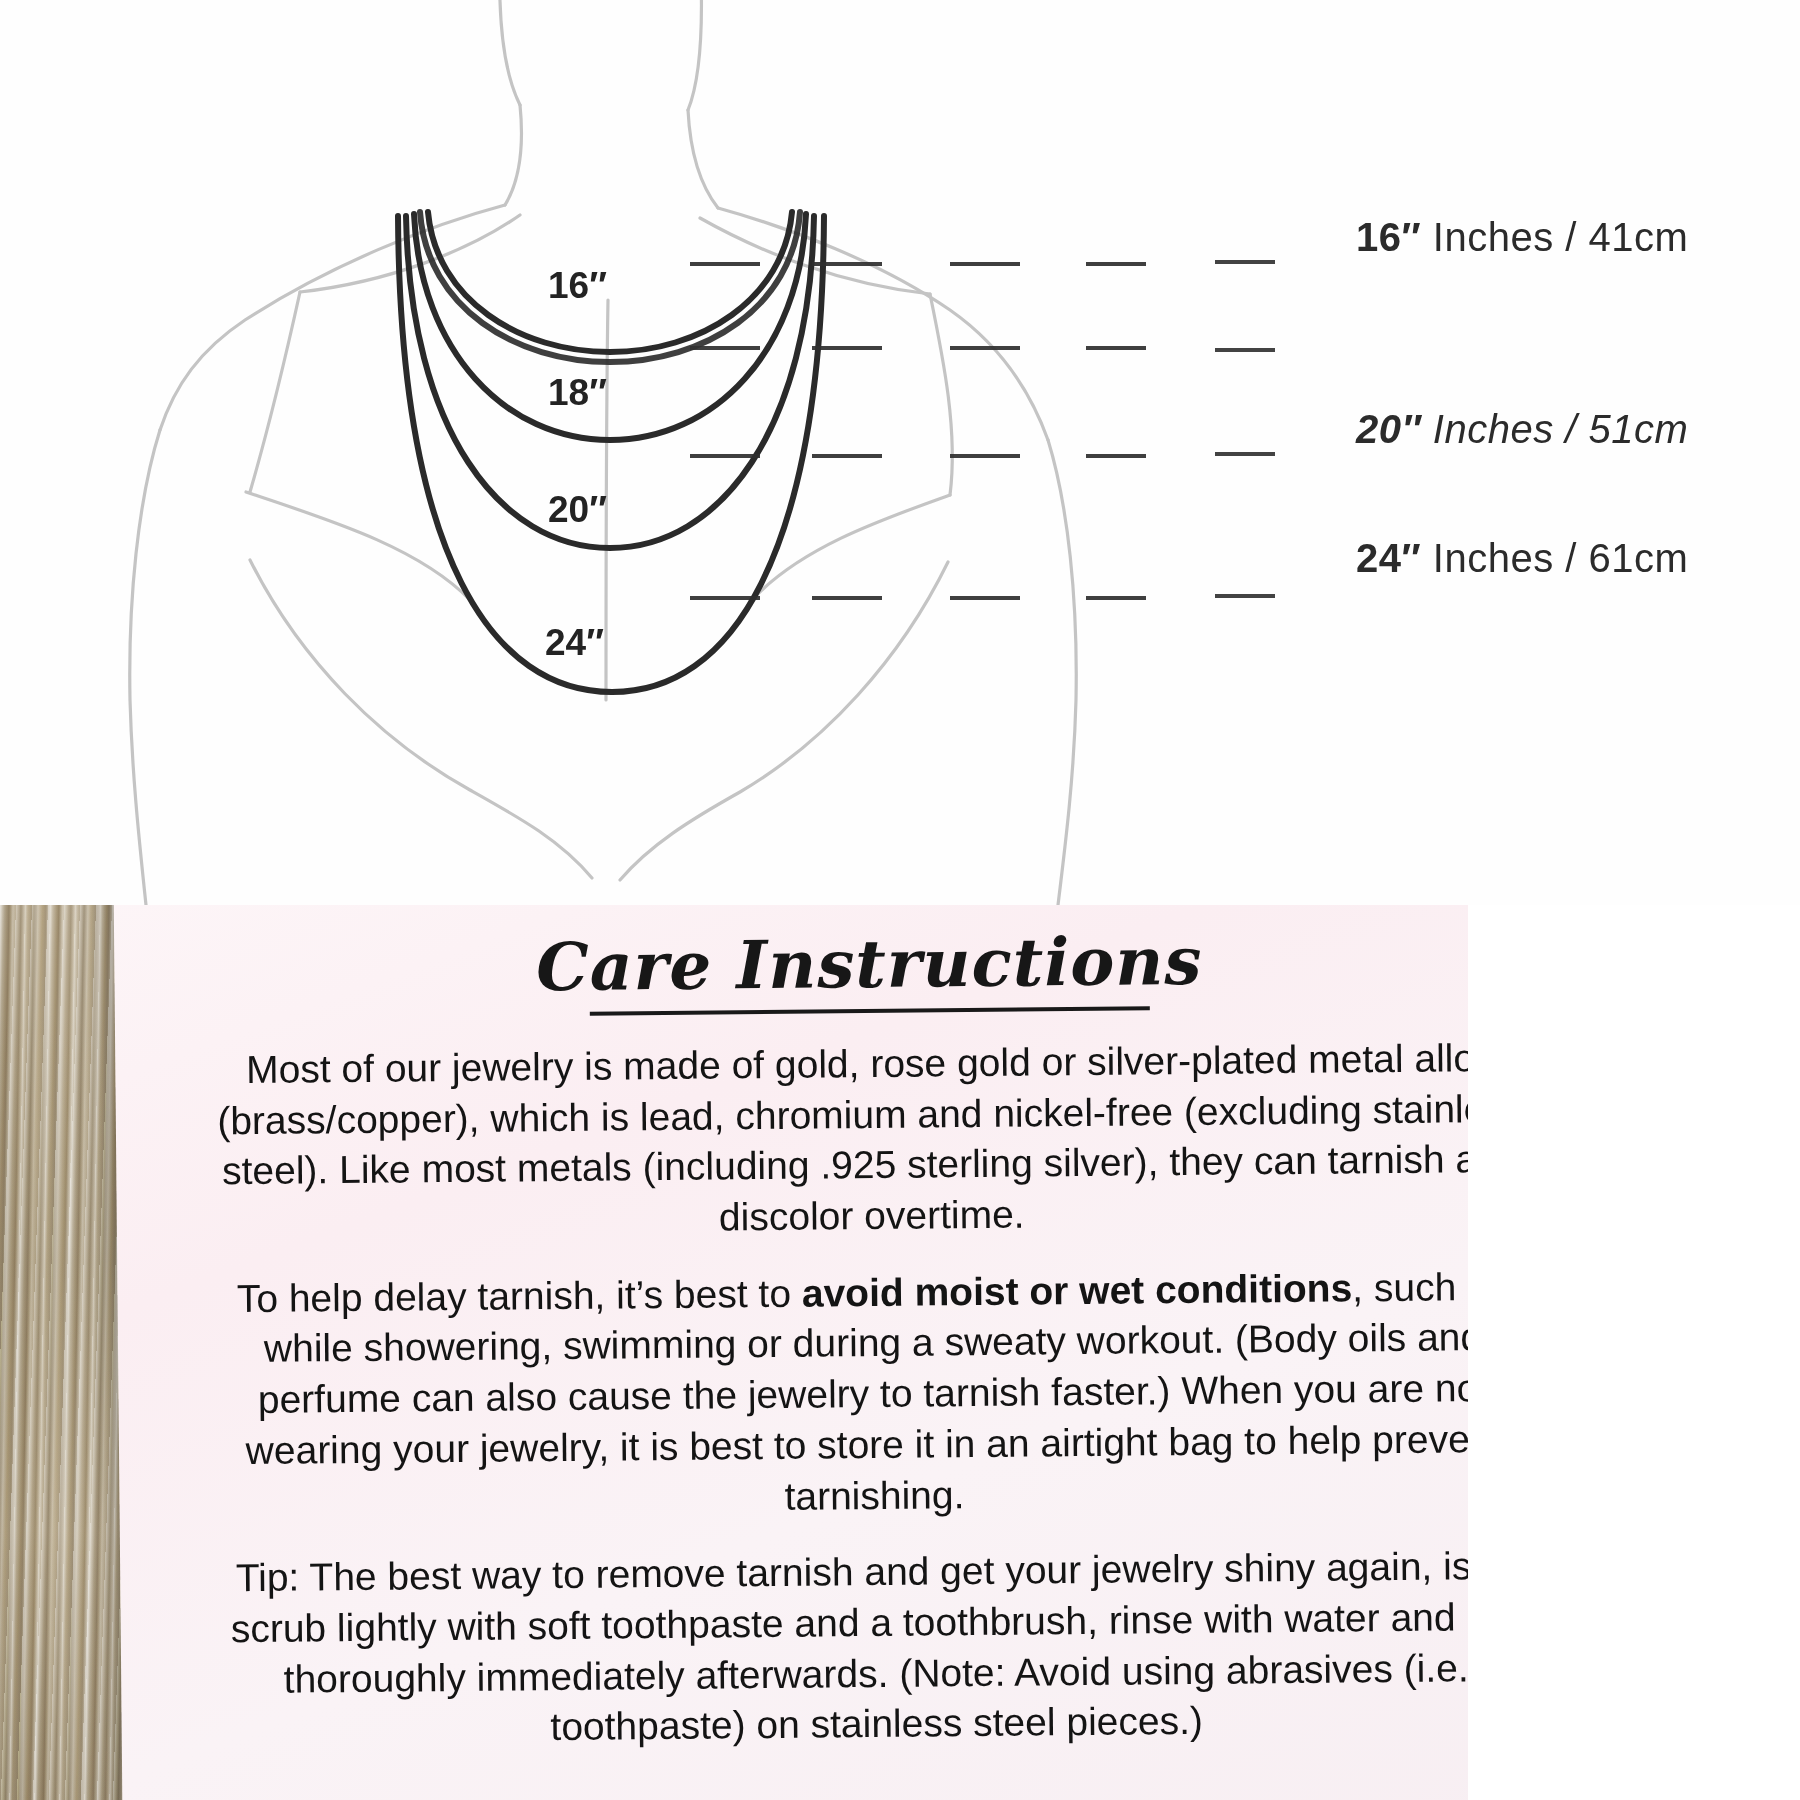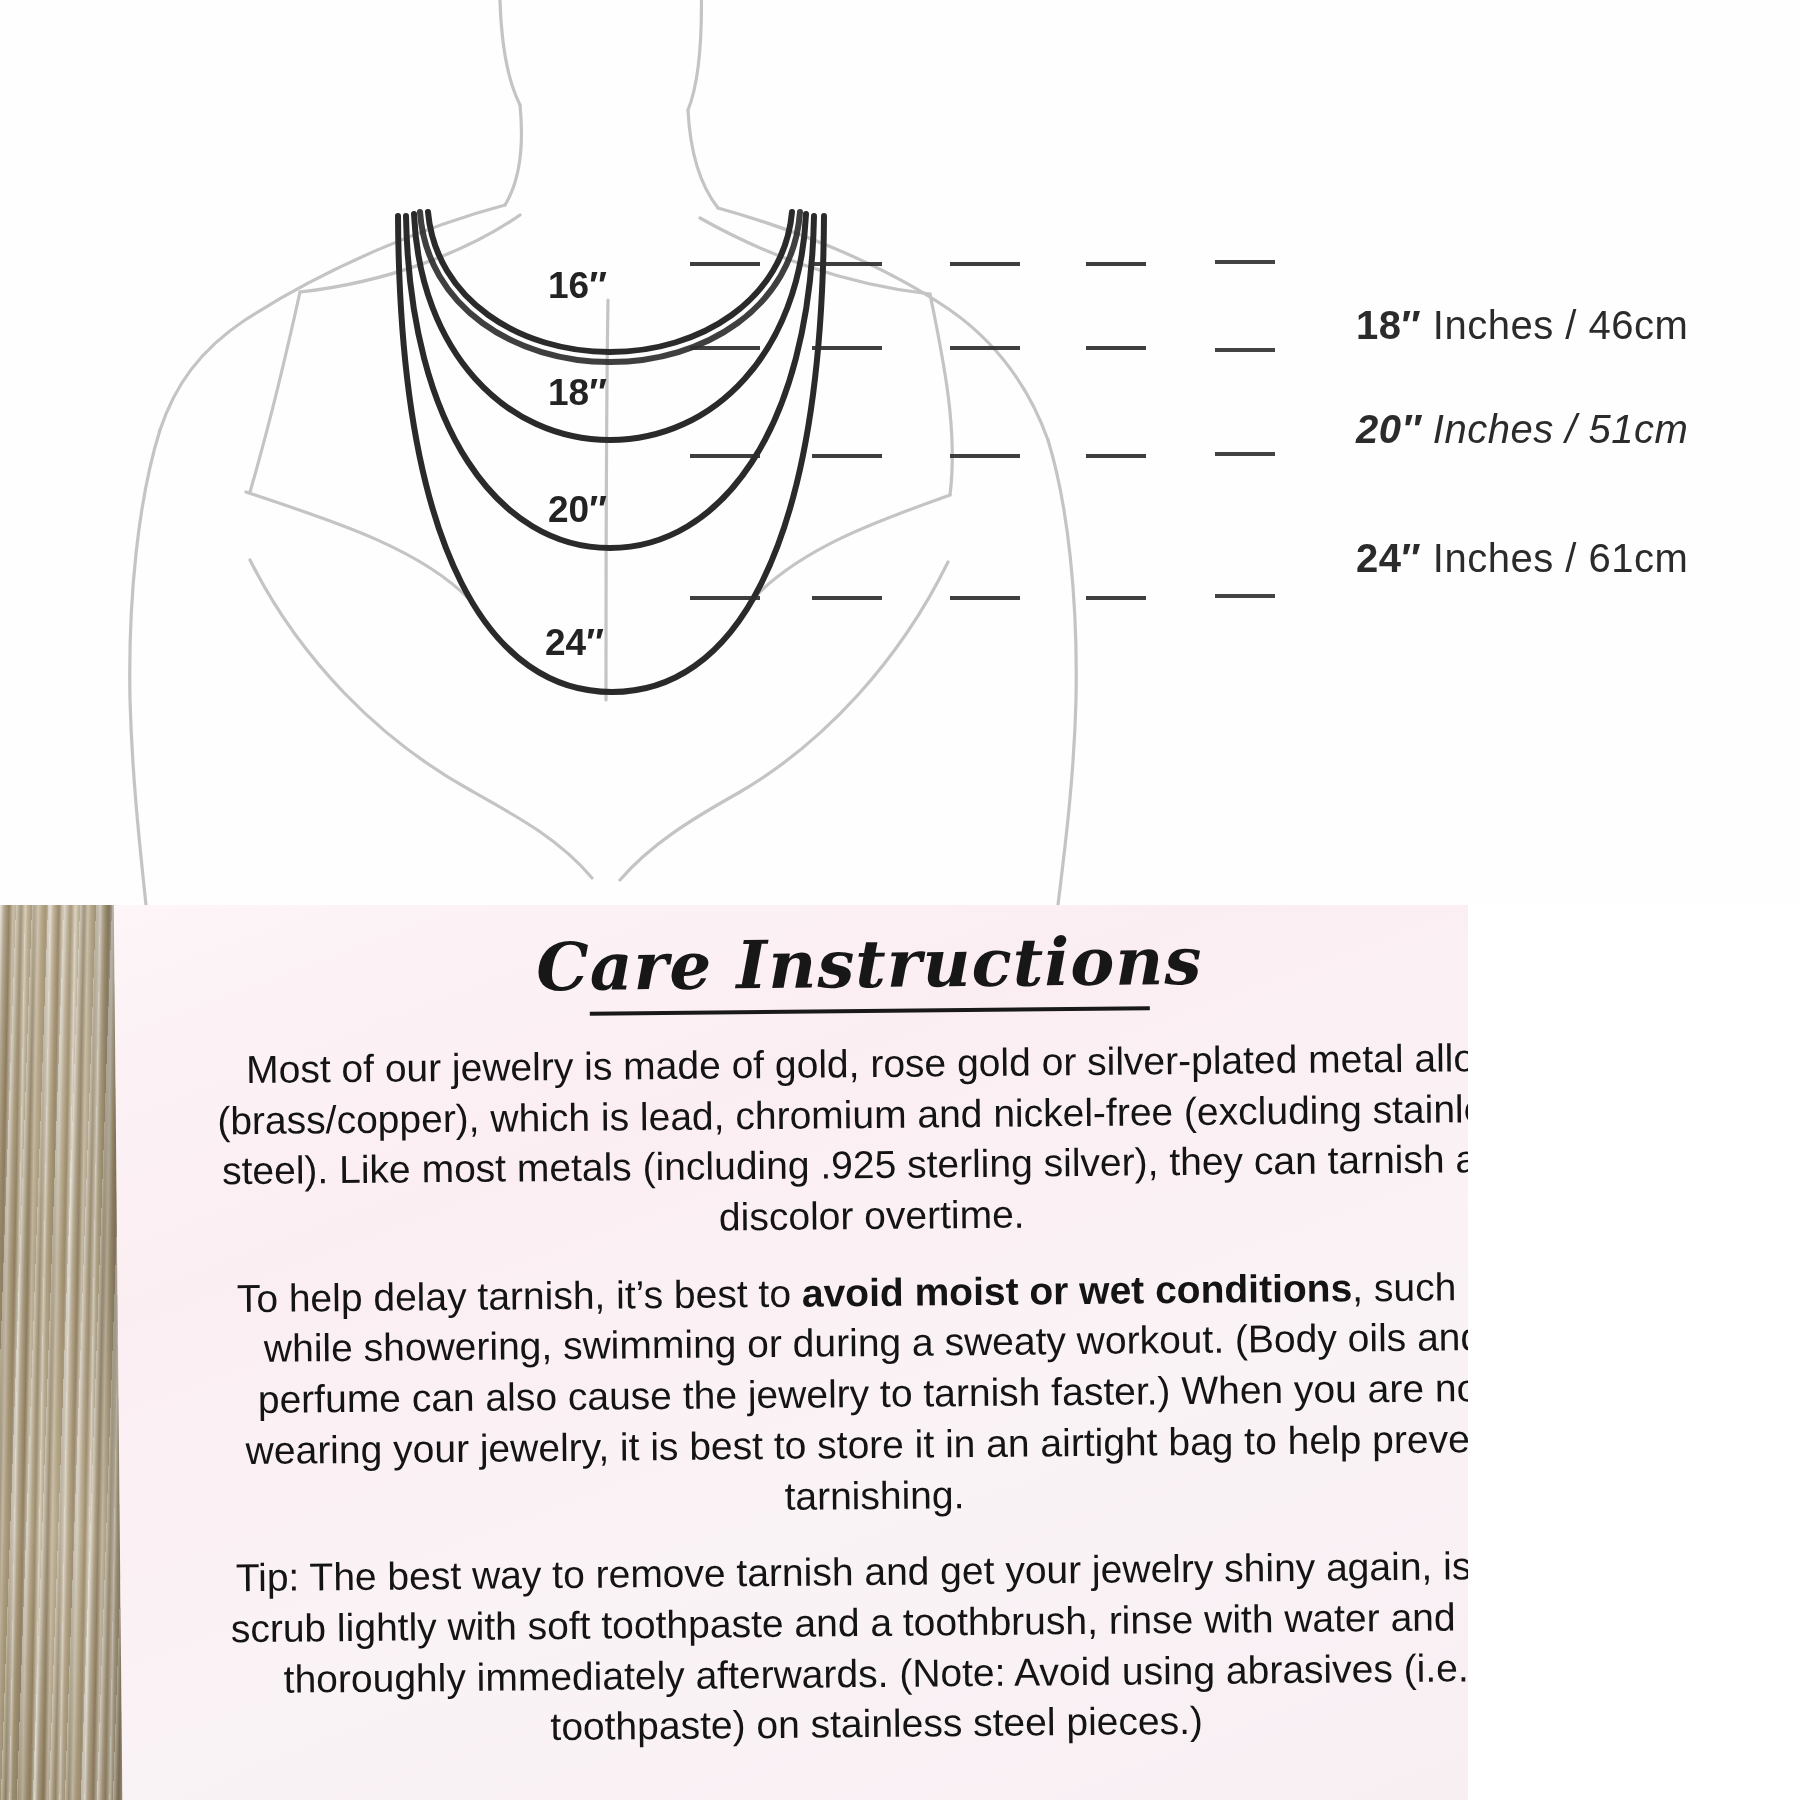--- a/index.html
+++ b/index.html
@@ -192,23 +192,23 @@
       <line x1="1215" y1="454" x2="1275" y2="454"></line>
       <line x1="1215" y1="596" x2="1275" y2="596"></line>
     </g>
   </svg>
 
   <div class="onbody-label" style="left:548px; top:265px;">16″</div>
   <div class="onbody-label" style="left:548px; top:372px;">18″</div>
   <div class="onbody-label" style="left:548px; top:489px;">20″</div>
   <div class="onbody-label" style="left:545px; top:622px;">24″</div>
 
-  <div class="len-label" style="left:1356px; top:303px;">
-    <span class="inch-num">18″</span>
-    <span>Inches / 46cm</span>
+  <div class="len-label" style="left:1356px; top:215px;">
+    <span class="inch-num">16″</span>
+    <span>Inches / 41cm</span>
   </div>
   <div class="len-label" style="left:1356px; top:407px;font-style:italic;">
     <span class="inch-num">20″</span>
     <span>Inches / 51cm</span>
   </div>
   <div class="len-label" style="left:1356px; top:536px;">
     <span class="inch-num">24″</span>
     <span>Inches / 61cm</span>
   </div>
 </div>

